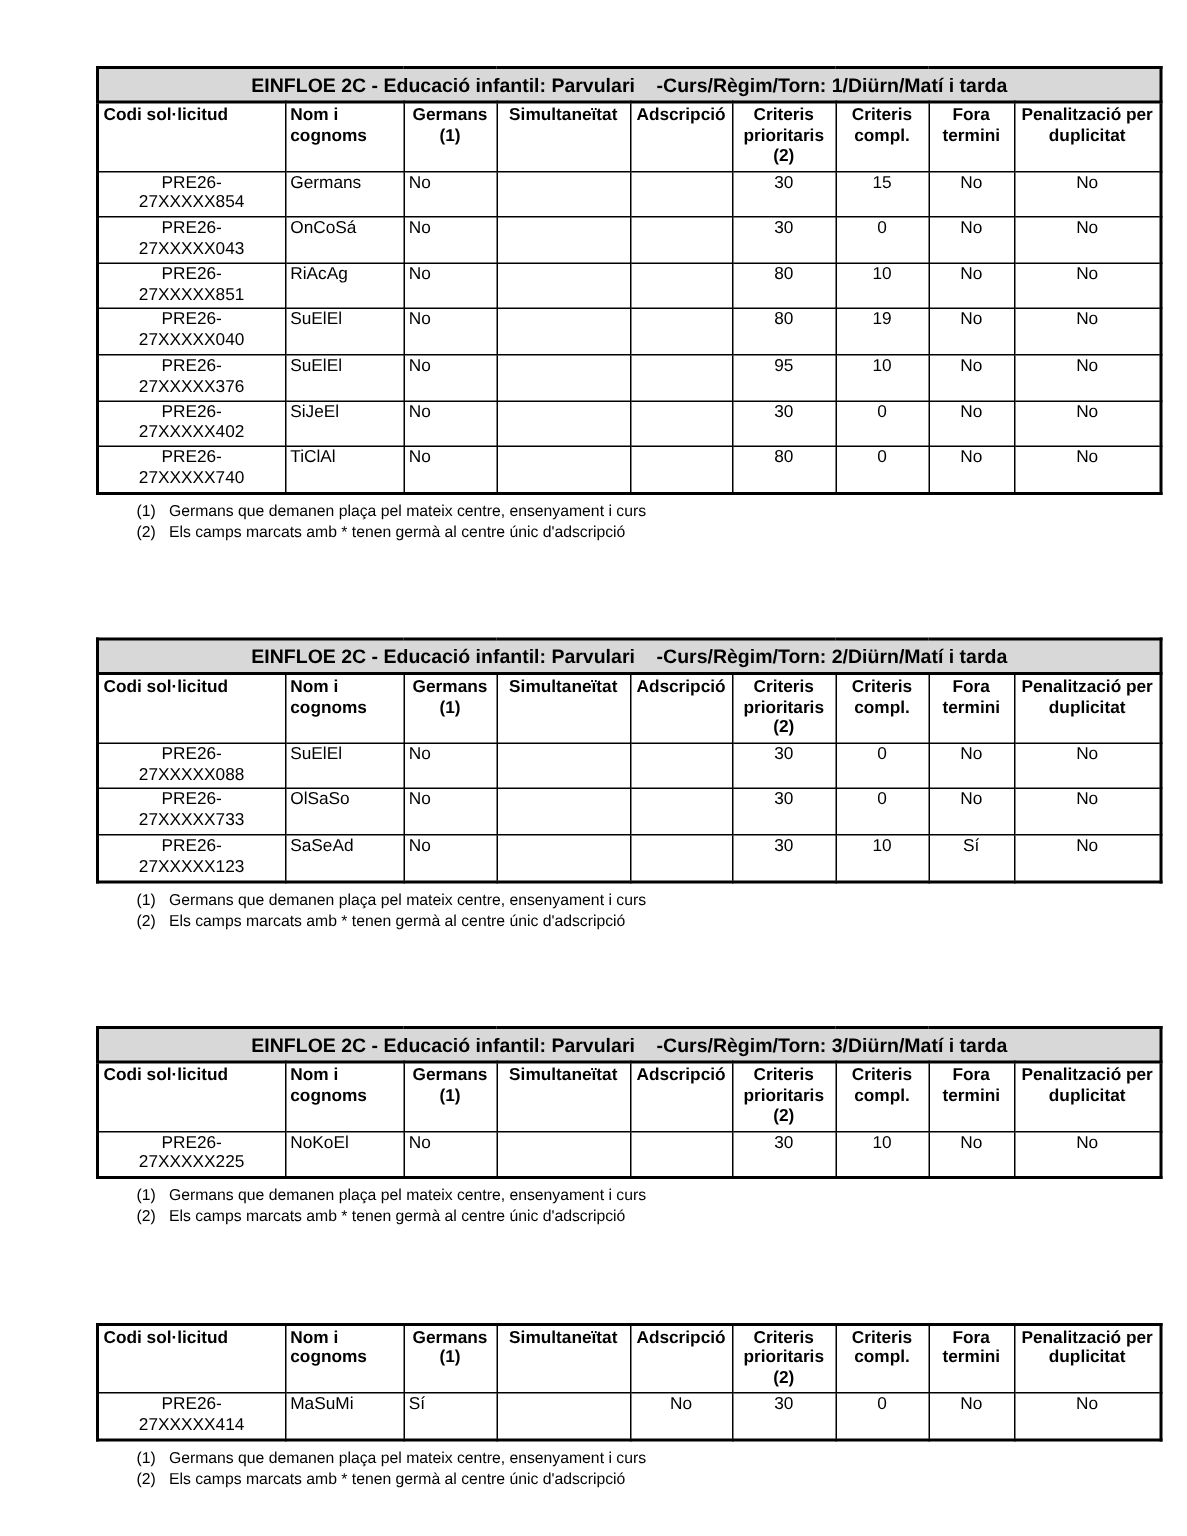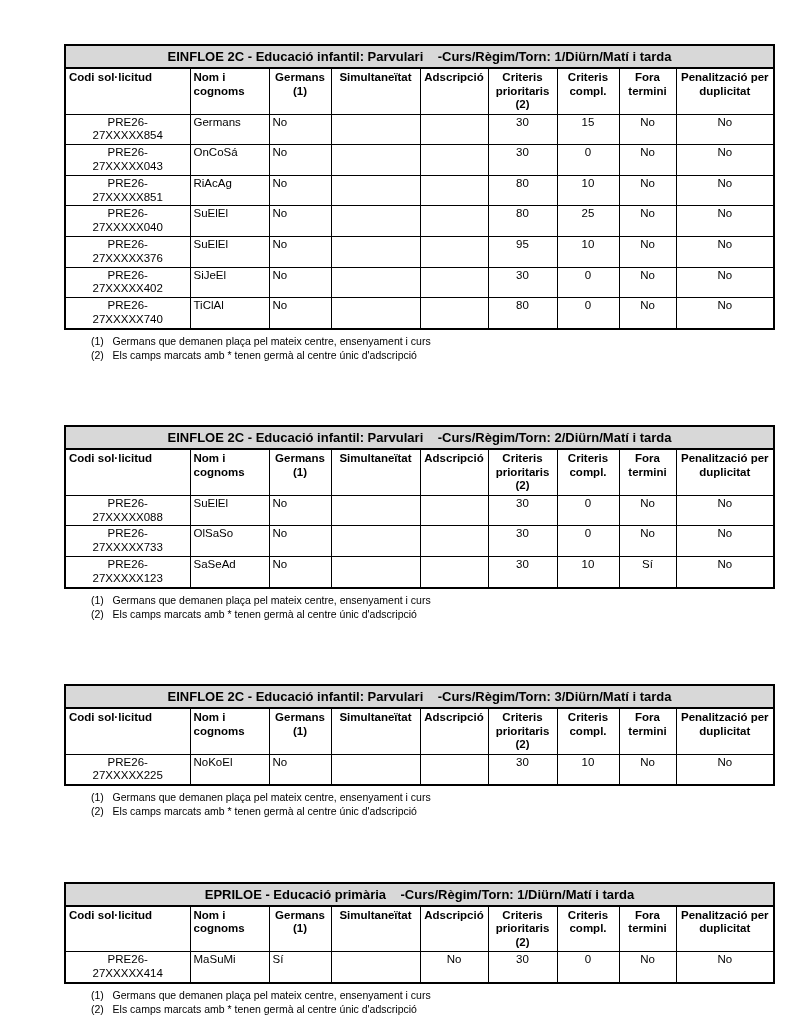--- a/index.html
+++ b/index.html
@@ -147,21 +147,21 @@
           <tr>
             <td>
               <div>PRE26-</div>
               <div>27XXXXX040</div>
             </td>
             <td class="left">SuElEl</td>
             <td class="left">No</td>
             <td></td>
             <td></td>
             <td>80</td>
-            <td>25</td>
+            <td>19</td>
             <td>No</td>
             <td>No</td>
           </tr>
           <tr>
             <td>
               <div>PRE26-</div>
               <div>27XXXXX376</div>
             </td>
             <td class="left">SuElEl</td>
             <td class="left">No</td>
@@ -347,23 +347,20 @@
           <col class="w1">
           <col class="w2">
           <col class="w3">
           <col class="w4">
           <col class="w5">
           <col class="w6">
           <col class="w7">
           <col class="w8">
       </colgroup>
       <thead>
-        <tr>
-          <th class="title-cell" colspan="9">EPRILOE - Educació primària&nbsp;&nbsp;&nbsp;&nbsp;-Curs/Règim/Torn: 1/Diürn/Matí i tarda</th>
-        </tr>
         <tr class="col-row">
             <th class="col left">Codi sol·licitud</th>
             <th class="col left">Nom i cognoms</th>
             <th class="col">Germans (1)</th>
             <th class="col">Simultaneïtat</th>
             <th class="col">Adscripció</th>
             <th class="col">Criteris prioritaris (2)</th>
             <th class="col">Criteris compl.</th>
             <th class="col">Fora termini</th>
             <th class="col">Penalització per duplicitat</th>

